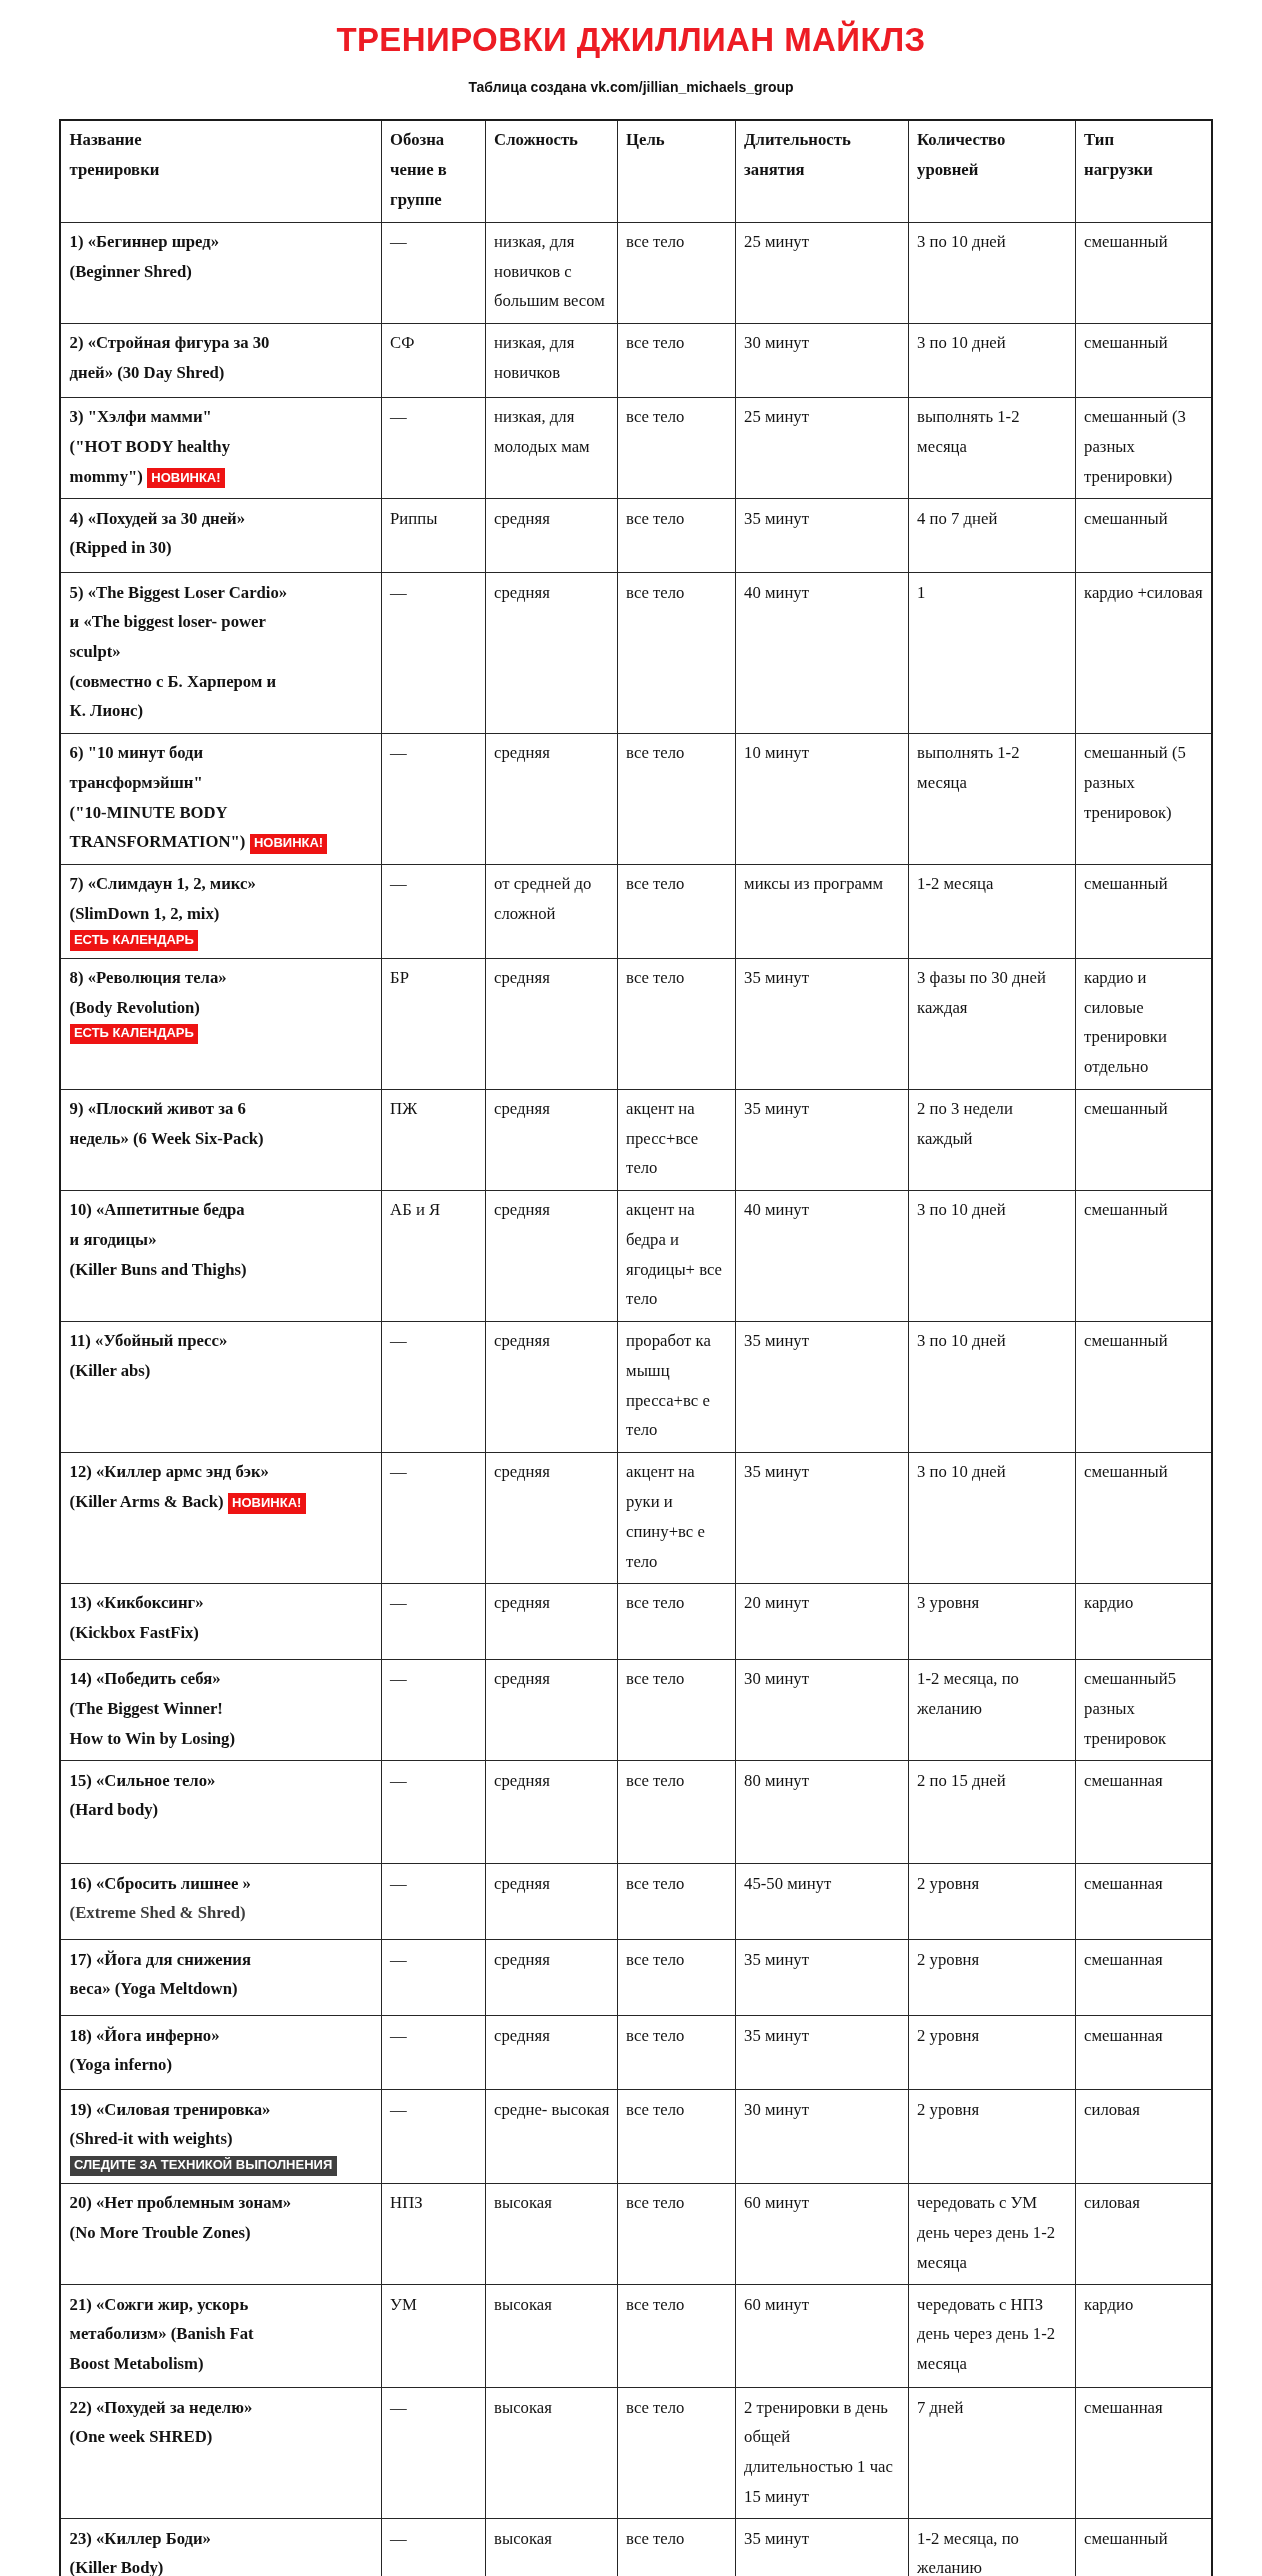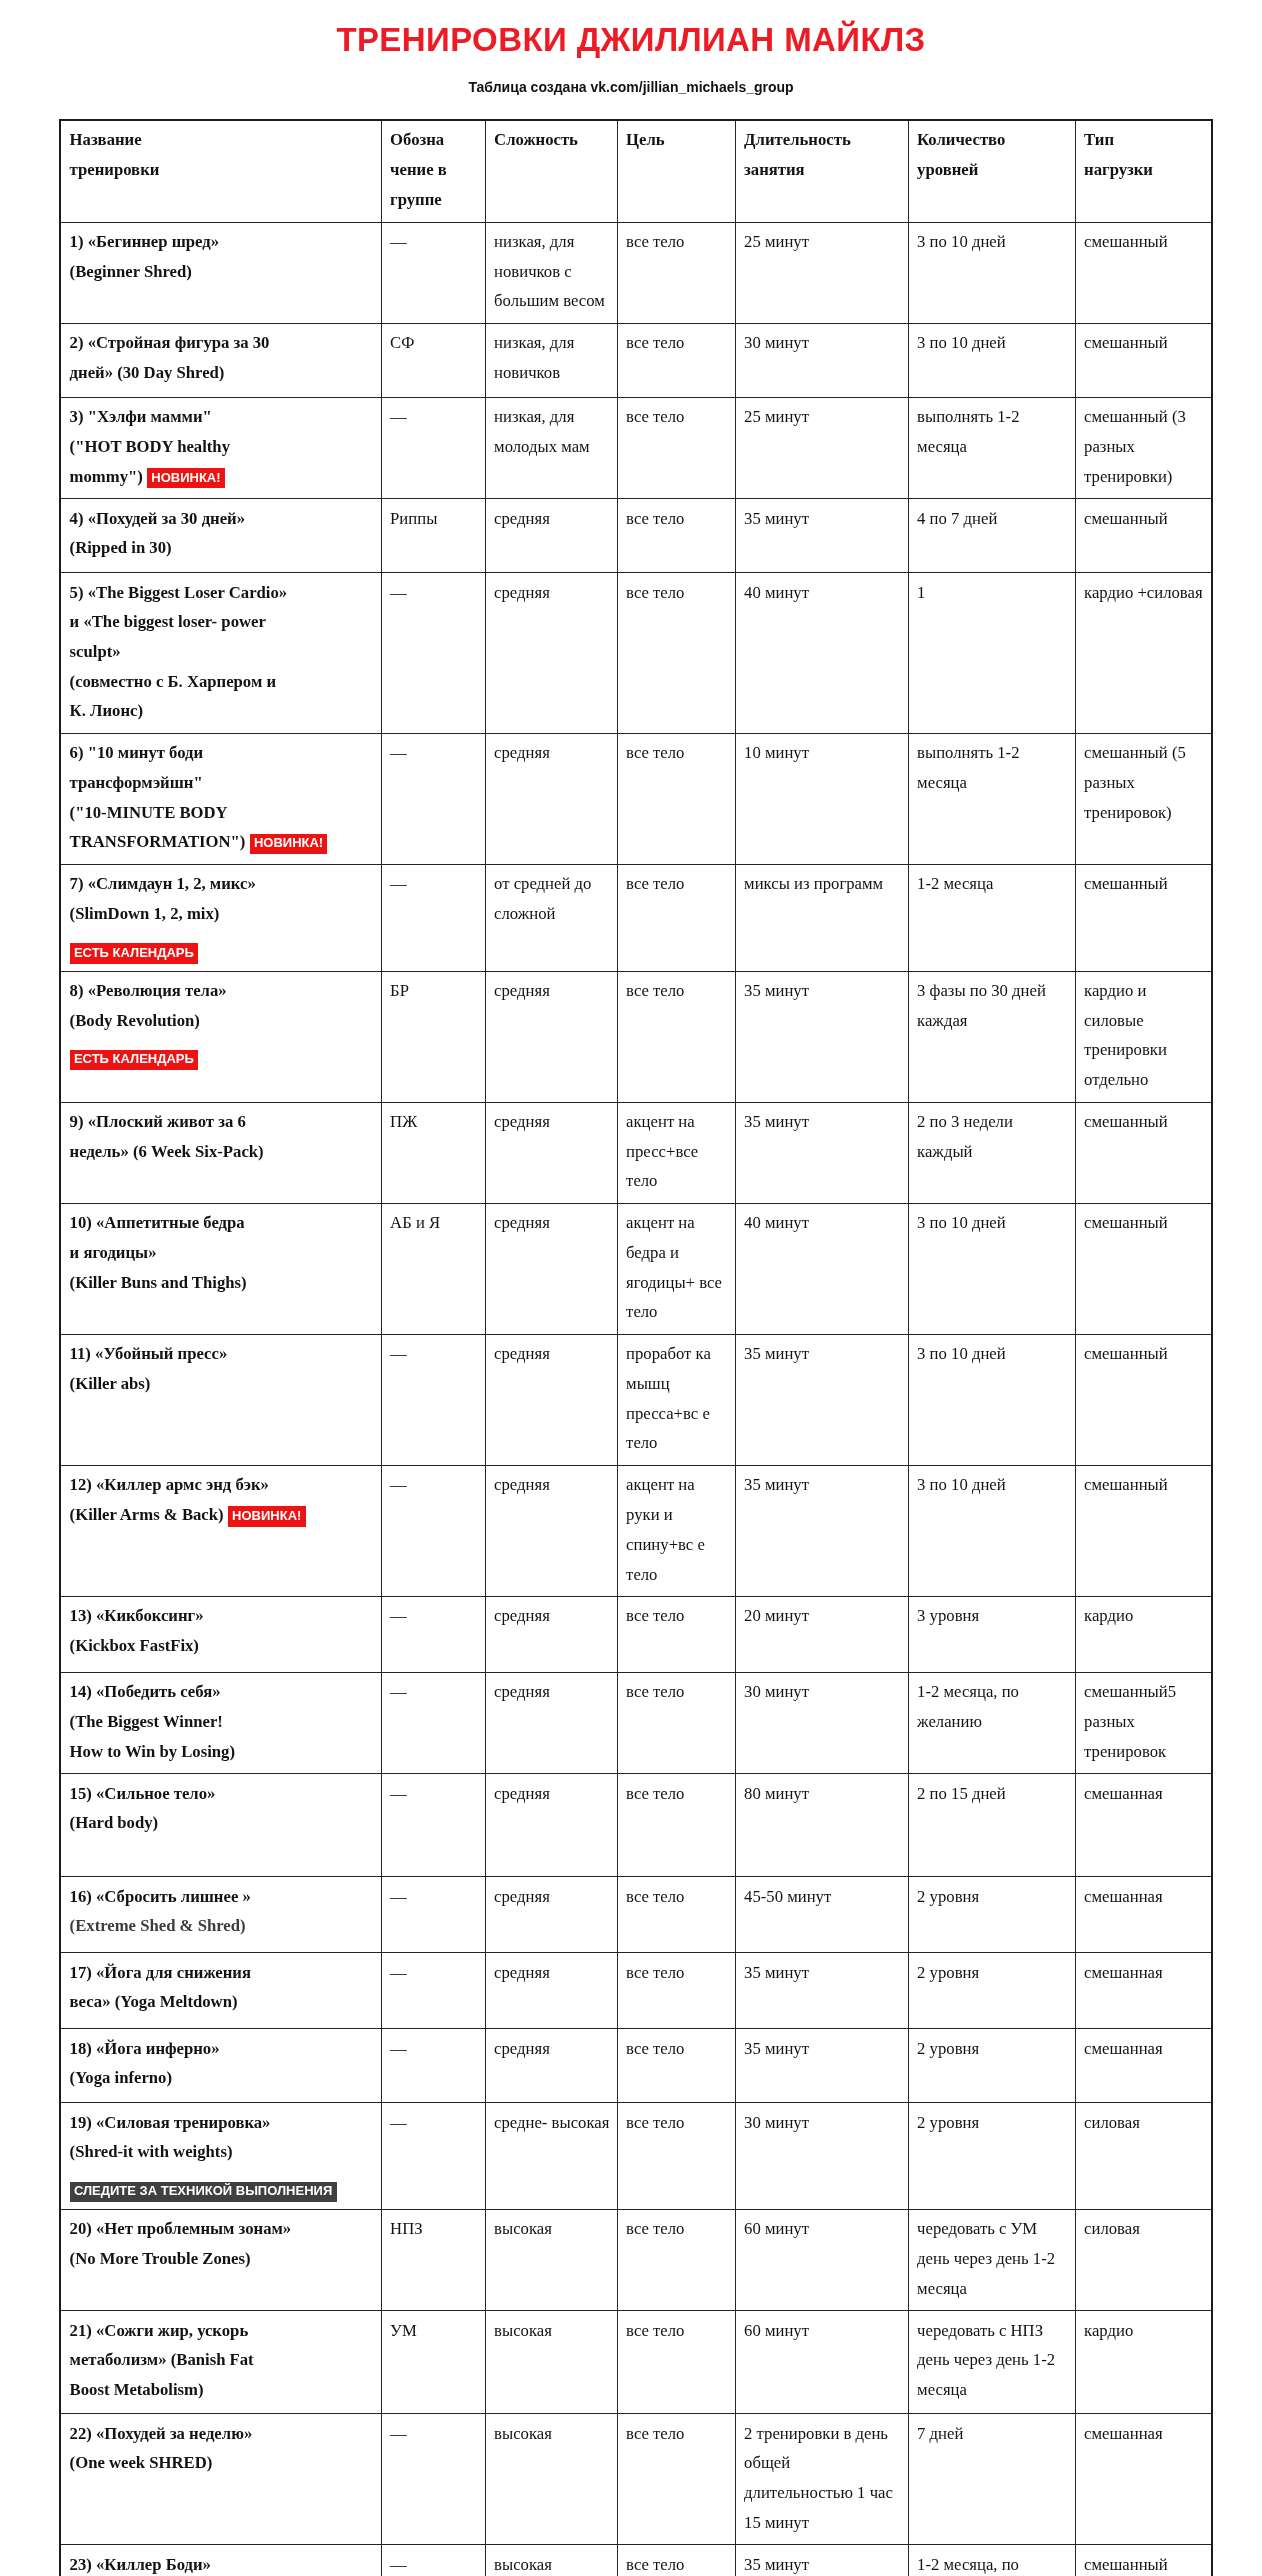--- a/index.html
+++ b/index.html
@@ -27,21 +27,21 @@
   th{font-weight:bold;font-size:17px;white-space:pre-line;line-height:1.7;}
   td.c-name{font-weight:bold;font-size:17px;line-height:1.7;}
   .nm{display:inline;white-space:pre-line;}
   .name-sub{display:block;white-space:pre-line;}
   td.c-mark{text-align:center;}
   .badge{
     display:inline-block;font-family:"Liberation Sans",sans-serif;font-weight:bold;
     font-size:13px;line-height:1.25;padding:1.7px 4.3px 2.6px 4.3px;white-space:nowrap;
     vertical-align:baseline;
   }
-  .badge-row{display:block;margin-top:13px;line-height:1.2;}
+  .badge-row{display:block;margin-top:0;line-height:1.2;}
 </style>
 </head>
 <body>
 
 <div class="page">
   <h1 class="title" style="color: rgb(237, 28, 36);">ТРЕНИРОВКИ ДЖИЛЛИАН МАЙКЛЗ</h1>
   <div class="subtitle">Таблица создана vk.com/jillian_michaels_group</div>
 
   <table class="wt">
     <colgroup>

